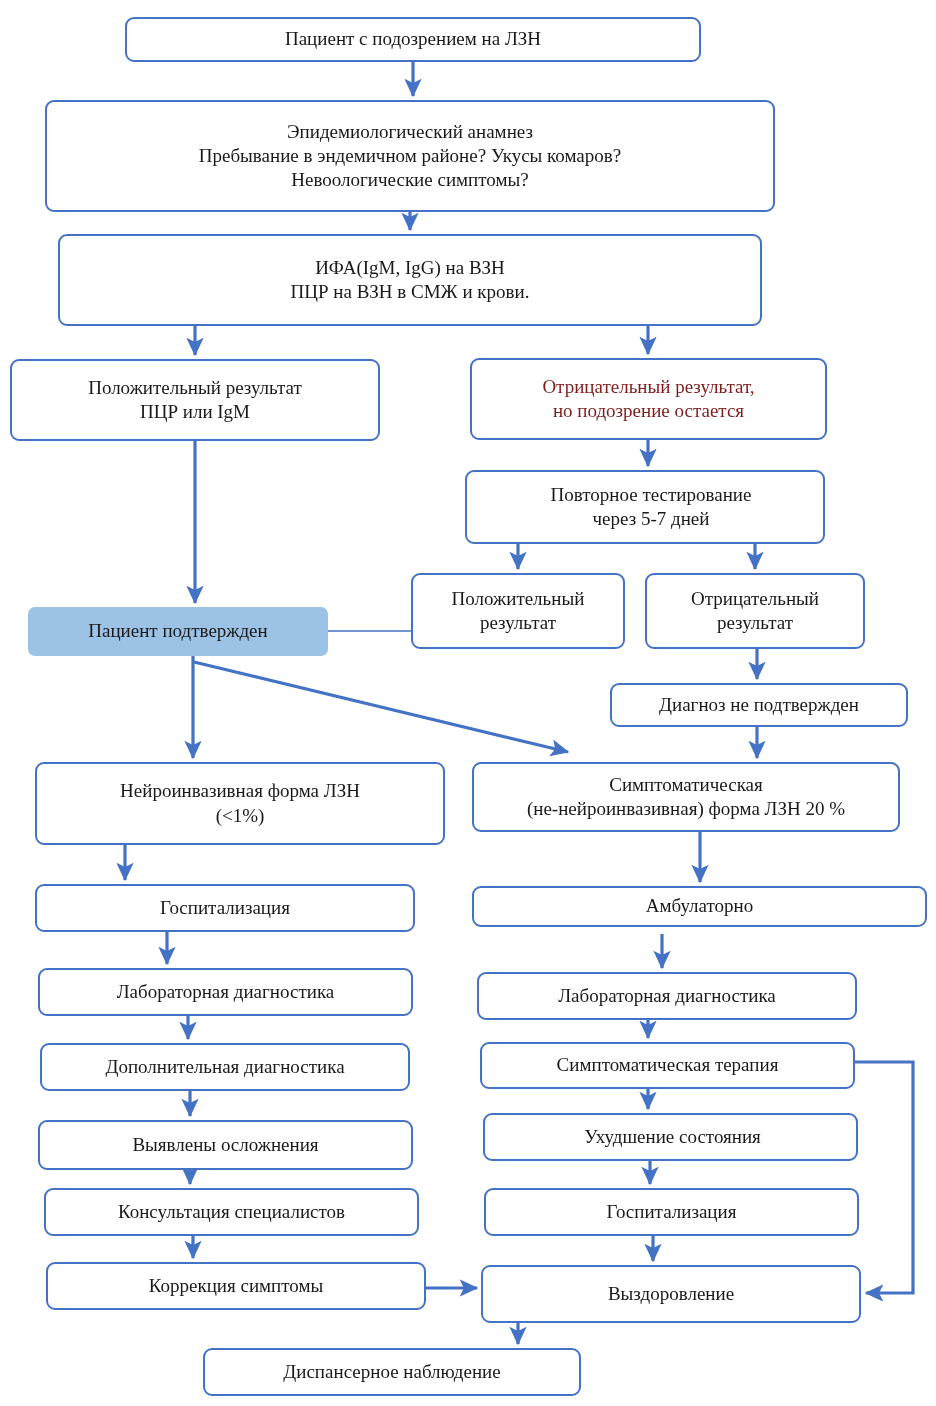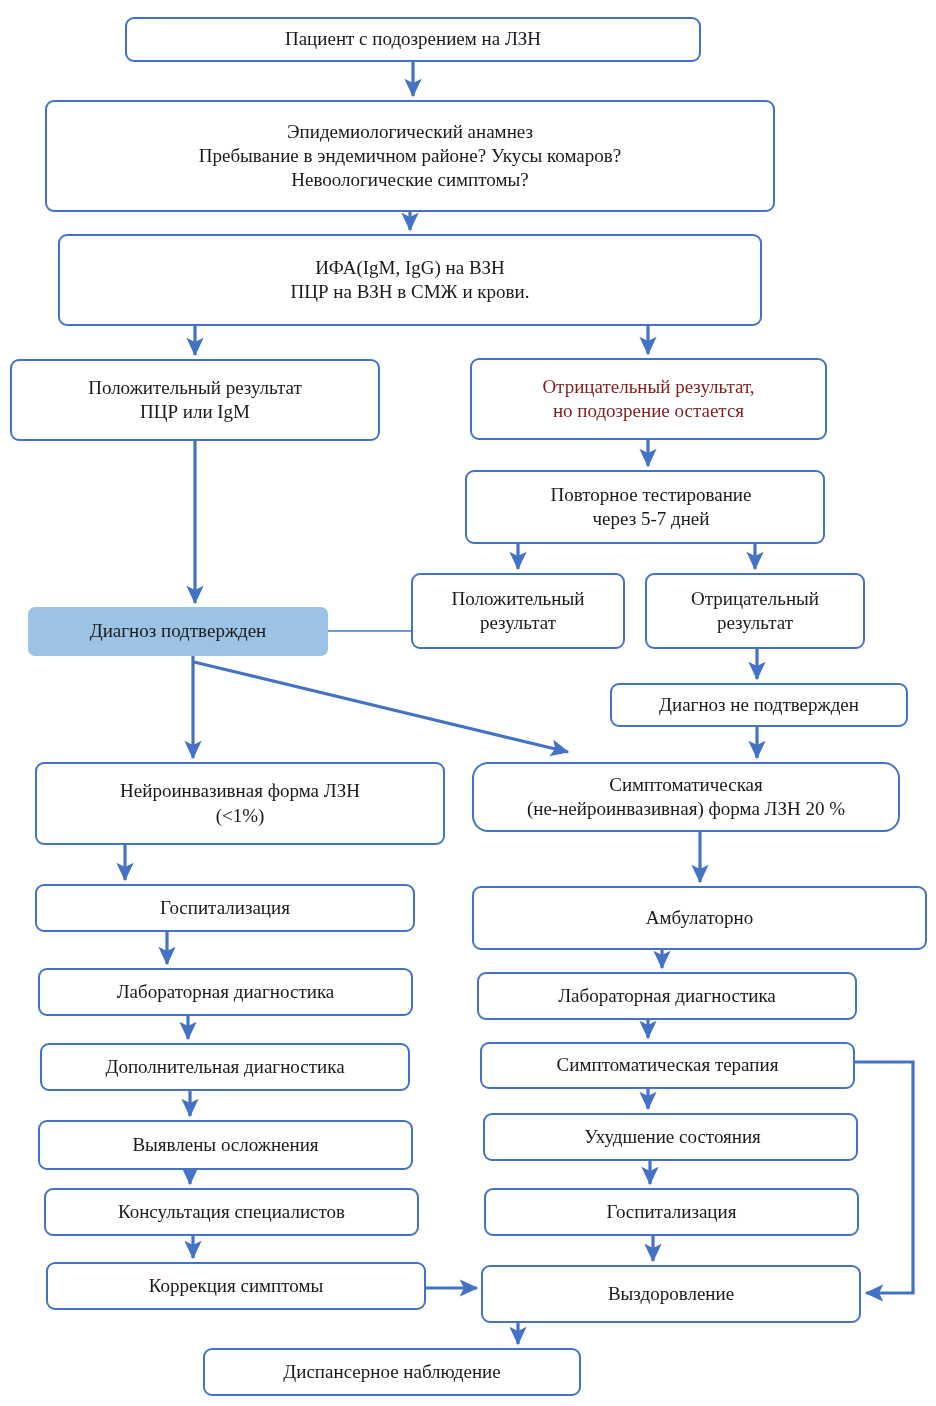--- a/index.html
+++ b/index.html
@@ -146,37 +146,37 @@
     </div>
   <div class="node" style="left: 411px; top: 573px; width: 214px; height: 76px; border-color: rgb(68, 114, 196); color: rgb(26, 26, 26);">
       <span class="txt">Положительный
 результат</span>
     </div>
   <div class="node" style="left: 645px; top: 573px; width: 220px; height: 76px; border-color: rgb(68, 114, 196); color: rgb(26, 26, 26);">
       <span class="txt">Отрицательный
 результат</span>
     </div>
   <div class="node highlight" style="left: 28px; top: 607px; width: 300px; height: 49px; background: rgb(156, 195, 229); color: rgb(26, 26, 26);">
-      <span class="txt">Диагноз подтвержден</span>
+      <span class="txt">Пациент подтвержден</span>
     </div>
   <div class="node" style="left: 610px; top: 683px; width: 298px; height: 44px; border-color: rgb(68, 114, 196); color: rgb(26, 26, 26);">
       <span class="txt">Диагноз не подтвержден</span>
     </div>
   <div class="node" style="left: 35px; top: 762px; width: 410px; height: 83px; border-color: rgb(68, 114, 196); color: rgb(26, 26, 26);">
       <span class="txt">Нейроинвазивная форма ЛЗН
 (&lt;1%)</span>
     </div>
-  <div class="node" style="left: 472px; top: 762px; width: 428px; height: 70px; border-color: rgb(68, 114, 196); color: rgb(26, 26, 26); border-radius: 16px;">
+  <div class="node" style="left: 472px; top: 762px; width: 428px; height: 70px; border-color: rgb(68, 114, 196); color: rgb(26, 26, 26);">
       <span class="txt">Симптоматическая
 (не-нейроинвазивная) форма ЛЗН 20 %</span>
     </div>
   <div class="node" style="left: 35px; top: 884px; width: 380px; height: 48px; border-color: rgb(68, 114, 196); color: rgb(26, 26, 26);">
       <span class="txt">Госпитализация</span>
     </div>
-  <div class="node" style="left: 472px; top: 886px; width: 455px; height: 64px; border-color: rgb(68, 114, 196); color: rgb(26, 26, 26); justify-content: center;">
+  <div class="node" style="left: 472px; top: 886px; width: 455px; height: 41px; border-color: rgb(68, 114, 196); color: rgb(26, 26, 26); justify-content: center;">
       <span class="txt">Амбулаторно</span>
     </div>
   <div class="node" style="left: 38px; top: 968px; width: 375px; height: 48px; border-color: rgb(68, 114, 196); color: rgb(26, 26, 26);">
       <span class="txt">Лабораторная диагностика</span>
     </div>
   <div class="node" style="left: 477px; top: 972px; width: 380px; height: 48px; border-color: rgb(68, 114, 196); color: rgb(26, 26, 26);">
       <span class="txt">Лабораторная диагностика</span>
     </div>
   <div class="node" style="left: 480px; top: 1042px; width: 375px; height: 47px; border-color: rgb(68, 114, 196); color: rgb(26, 26, 26);">
       <span class="txt">Симптоматическая терапия</span>

